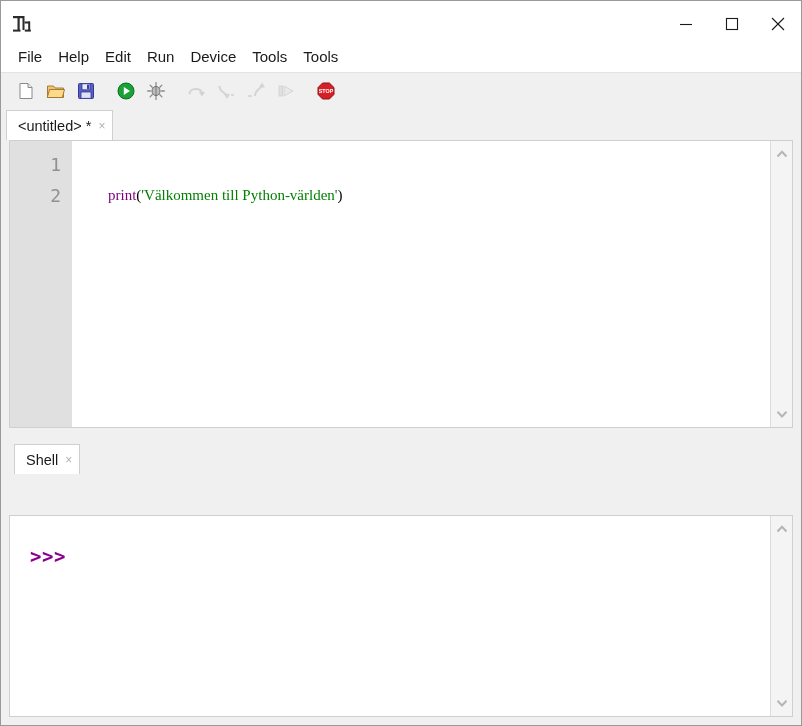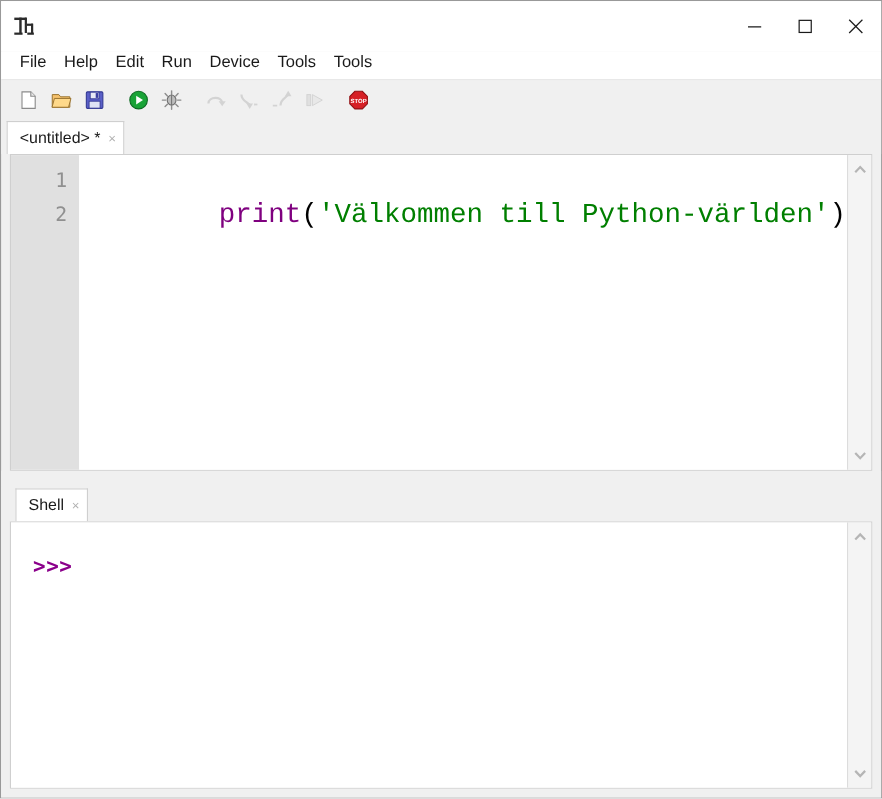--- a/index.html
+++ b/index.html
@@ -139,25 +139,24 @@
   }
   .code-area {
     flex: 1 1 auto;
     background: #ffffff;
     padding-top: 8px;
     padding-left: 6px;
     overflow: hidden;
     position: relative;
   }
   .code-line {
-    font-family: Liberation Mono, monospace;
-    font-size: 25px;
+    font-family: Liberation Serif, serif;
+    font-size: 15px;
     line-height: 31px;
     white-space: pre;
-    text-align: center;
   }
   .tok-kw   { color: #7f007f; }
   .tok-str  { color: #007f00; }
   .tok-num  { color: #cc6600; }
   .tok-par  { color: #000000; }
   .tok-mpar { color: #0000ff; }
   .tok-op   { color: #000000; }
 
   
   .vscroll {
@@ -177,20 +176,21 @@
     cursor: default;
   }
 
   
   .shell-notebook {
     flex: 1 1 auto;
     background: #f0f0f0;
     padding: 0 8px 8px 8px;
     display: flex; flex-direction: column;
     min-height: 0;
+    gap: 41px;
   }
   .shell-wrap {
     flex: 1 1 auto;
     border: 1px solid #cfcfcf;
     background: #ffffff;
     display: flex;
     min-height: 0;
   }
   .shell-area {
     flex: 1 1 auto;

